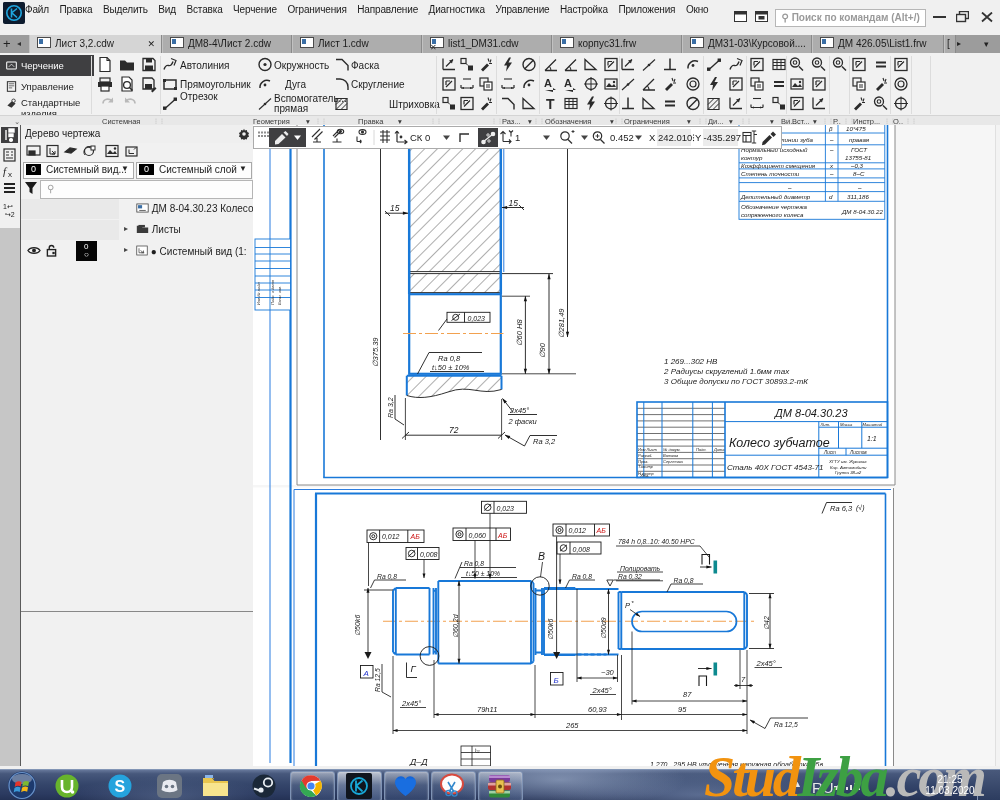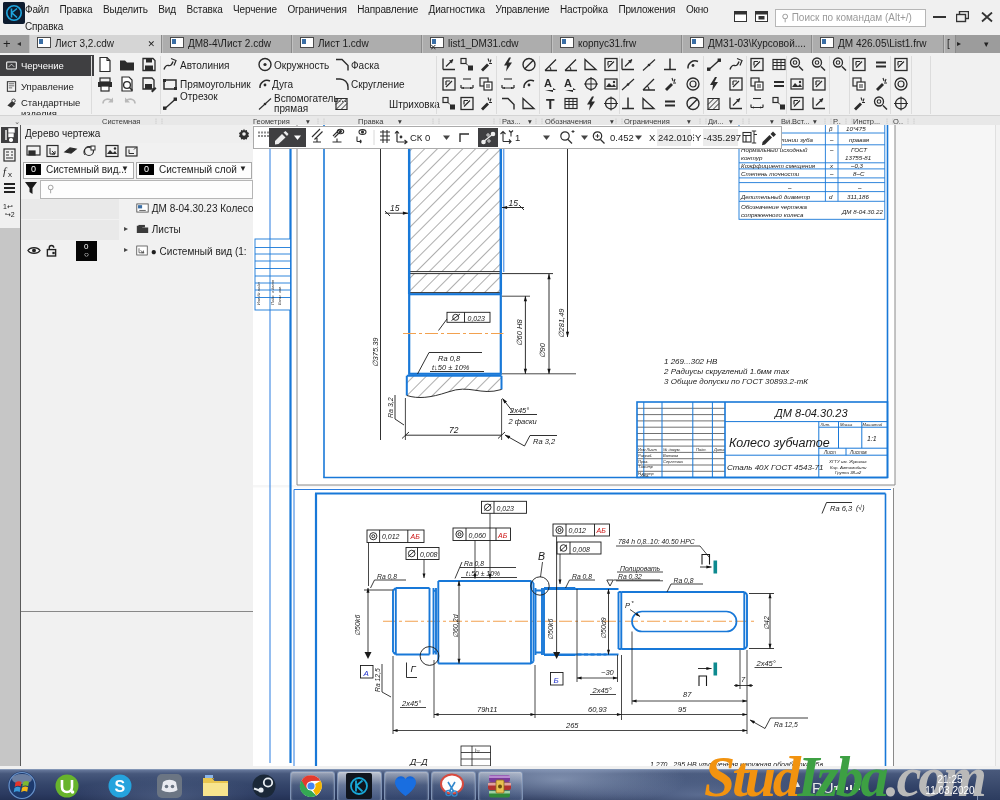--- a/index.html
+++ b/index.html
@@ -37,23 +37,20 @@
 #propbar{position:absolute;left:0px;top:1px;width:527px;height:21px;background:#fff;border:1px solid #ababab;}
 
 #taskbar{position:absolute;left:0;top:769px;width:1000px;height:31px;border-top:1px solid #8295b5;box-sizing:border-box;background:linear-gradient(180deg,#4a5c7d 0%,#31415e 20%,#27375a 55%,#1d2c47 100%);}
 .tbbtn{position:absolute;top:1px;width:43px;height:29px;border:1px solid #7f93b5;border-radius:3px;background:linear-gradient(180deg,rgba(255,255,255,0.45),rgba(180,200,230,0.18) 45%,rgba(90,120,170,0.25));box-shadow:inset 0 0 2px rgba(255,255,255,.5);}
 #watermark{position:absolute;left:704px;top:745px;width:306px;height:56px;font-family:"Liberation Serif",serif;font-style:italic;font-weight:bold;font-size:56px;letter-spacing:-3px;white-space:nowrap;pointer-events:none;}
 </style></head>
 <body>
 <div id="app">
 
 <div id="menurow1"></div>
-<div id="menurow2">
-      <span class="menu" style="left:25px;top:1px;">Справка</span>
-    </div>
 <div id="logo"></div>
 <div class="menu" style="left:25px;display:flex;gap:10.5px;">
 <span>Файл</span>
       <span>Правка</span>
       <span>Выделить</span>
       <span>Вид</span>
       <span>Вставка</span>
       <span>Черчение</span>
       <span>Ограничения</span>
       <span>Направление</span>
@@ -81,21 +78,21 @@
 
 <div class="abs" style="left:933px;top:16px;width:13px;height:2px;background:#333;"></div>
 <svg class="abs" style="left:956px;top:11px;" width="13" height="12" viewBox="0 0 13 12">
       <rect x="3.5" y="0.5" width="9" height="7" fill="none" stroke="#333" stroke-width="1.4"></rect>
       <rect x="0.5" y="3.5" width="9" height="7" fill="#f0f0f0" stroke="#333" stroke-width="1.4"></rect>
     </svg>
 <svg class="abs" style="left:981px;top:12px;" width="12" height="11" viewBox="0 0 12 11">
       <path d="M1 0.5 L11 9.5 M11 0.5 L1 9.5" stroke="#333" stroke-width="1.8"></path>
     </svg>
 
-<div class="abs" style="left:775px;top:9px;width:149px;height:16px;background:#fff;border:1px solid #b6b6b6;font-size:10px;color:#9a9a9a;line-height:16px;">&nbsp;&nbsp;⚲ Поиск по командам (Alt+/)</div>
+<div class="abs" style="left:775px;top:9px;width:149px;height:16px;background:#fff;border:1px solid #b6b6b6;font-size:10px;color:#9a9a9a;line-height:16px;font-weight:bold;">&nbsp;&nbsp;⚲ Поиск по командам (Alt+/)</div>
 
 <div id="tabbar">
 <span style="position:absolute;left:3px;top:1px;font-size:13px;color:#222;">+</span>
 <span style="position:absolute;left:17px;top:4px;font-size:8px;color:#333;">◂</span>
 <div class="tab active" style="left:29px;width:131px;"><span class="ticon"><i></i></span>Лист 3,2.cdw<span style="position:absolute;right:6px;top:0;font-size:9px;color:#222;">✕</span></div>
 <div class="tab" style="left:162px;width:128px;"><span class="ticon"><i></i></span>ДМ8-4\Лист 2.cdw</div>
 <div class="tab" style="left:292px;width:128px;"><span class="ticon"><i></i></span>Лист 1.cdw</div>
 <div class="tab" style="left:422px;width:128px;"><span class="ticon"><i></i></span><span style="position:absolute;left:7px;top:4px;font-size:8px;color:#333;">✕</span>list1_DM31.cdw</div>
 <div class="tab" style="left:552px;width:128px;"><span class="ticon"><i></i></span>корпус31.frw</div>
 <div class="tab" style="left:682px;width:128px;"><span class="ticon"><i></i></span>ДМ31-03\Курсовой....</div>
@@ -356,21 +353,21 @@
 <use href="#gspray" x="851" y="42.5"></use>
 <use href="#gcopy" x="873" y="42.5"></use>
 <use href="#gboxin" x="893" y="3.5"></use>
 <use href="#gcircs" x="893" y="23.0"></use>
 <use href="#gtarget" x="893" y="42.5"></use>
 </g>
 </svg>
 <span class="tbtxt" style="left:180px;top:7px;">Автолиния</span>
 <span class="tbtxt" style="left:274px;top:7px;">Окружность</span>
 <span class="tbtxt" style="left:180px;top:26px;">Прямоугольник</span>
-<span class="tbtxt" style="left:272px;top:26px;">Дуга</span>
+<span class="tbtxt" style="left:285px;top:26px;">Дуга</span>
 <span class="tbtxt" style="left:180px;top:38px;">Отрезок</span>
 <span class="tbtxt" style="left:274px;top:41px;line-height:10px;">Вспомогатель...<br>прямая</span>
 <span class="tbtxt" style="left:351px;top:7px;">Фаска</span>
 <span class="tbtxt" style="left:351px;top:26px;">Скругление</span>
 <span class="tbtxt" style="left:351px;top:46px;padding-left:38px;">Штриховка</span>
 <div class="tsep" style="left:91px;"></div>
       <div class="tsep" style="left:160px;"></div>
       <div class="tsep" style="left:436px;"></div>
       <div class="tsep" style="left:496px;"></div>
       <div class="tsep" style="left:539px;"></div>

